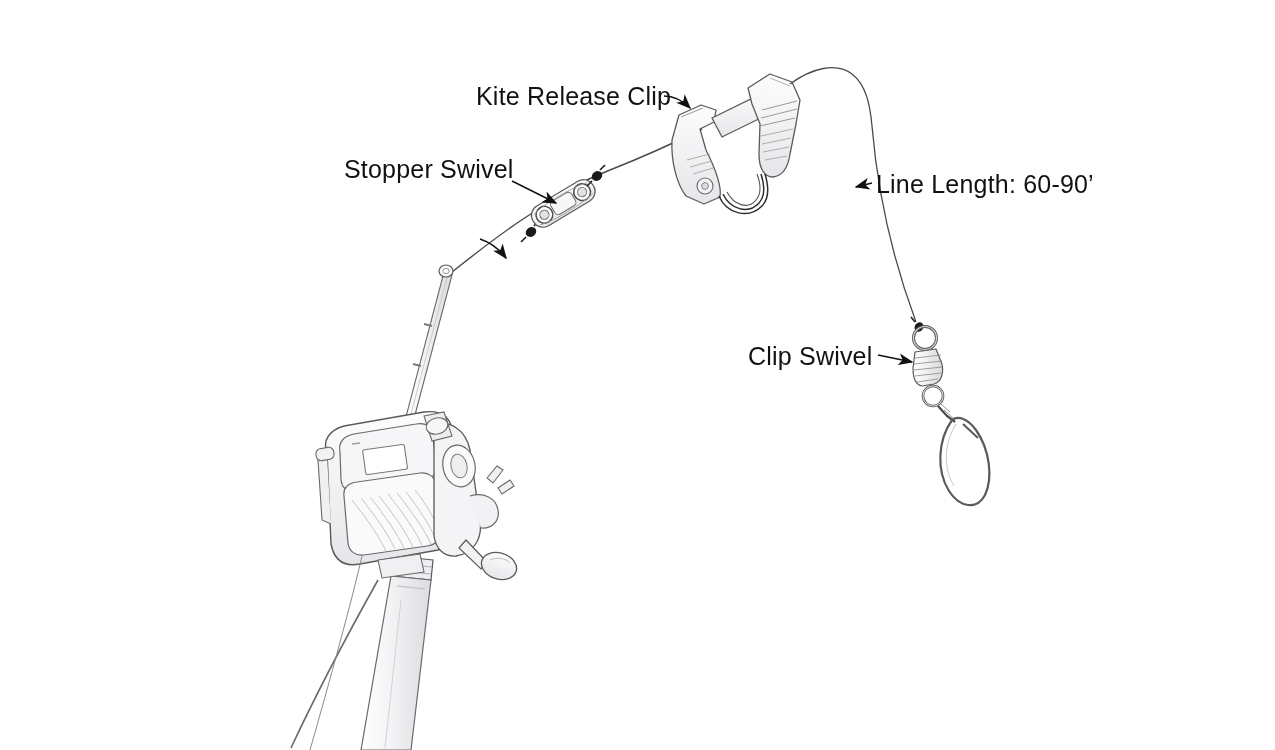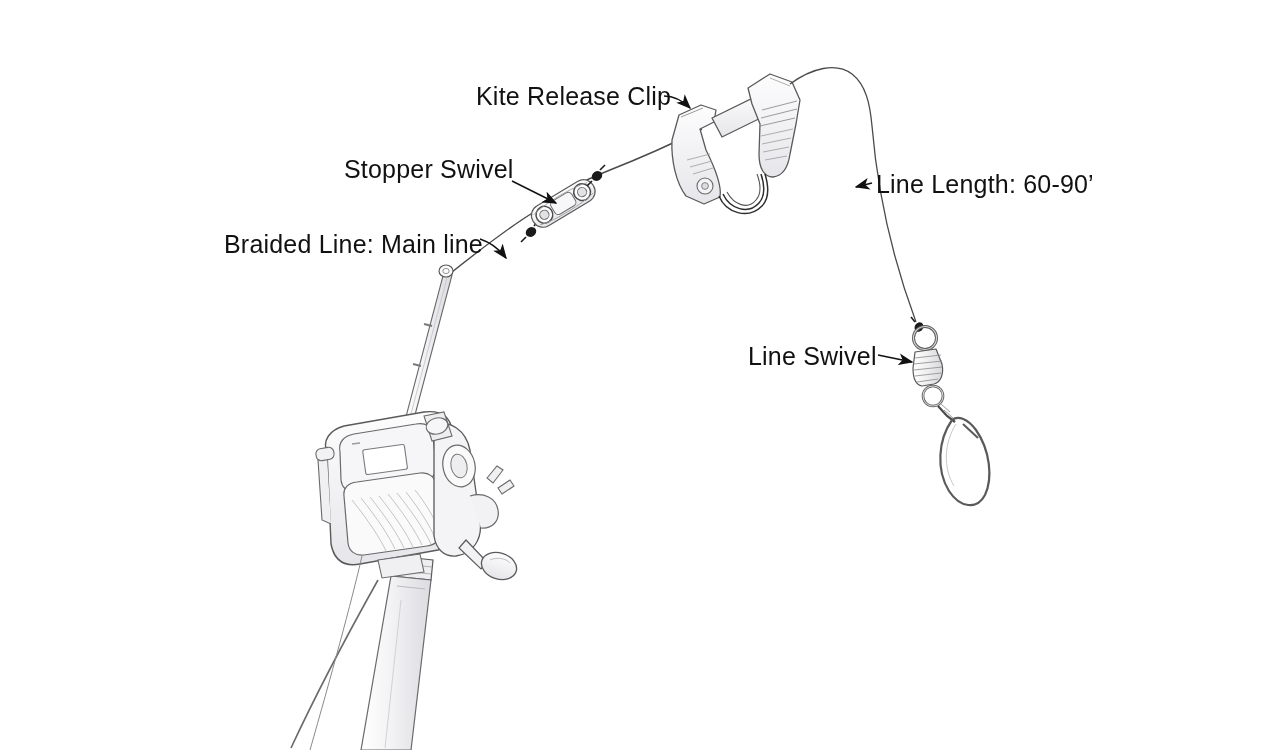--- a/index.html
+++ b/index.html
@@ -258,19 +258,18 @@
       <path d="M872,183 L856,187" marker-end="url(#arrowhead)"></path>
 
       <path d="M878,355 L912,362" marker-end="url(#arrowhead)"></path>
     </g>
   </svg>
 
   <div class="label" id="label-kite-release-clip">Kite Release Clip</div>
 
   <div class="label" id="label-stopper-swivel">Stopper Swivel</div>
 
-  <div class="label" id="label-braided-line">Braided Line: Main line</div>
 
   <div class="label" id="label-line-length">Line Length: 60-90’</div>
 
-  <div class="label" id="label-snap-swivel">Line Swivel</div>
+  <div class="label" id="label-snap-swivel">Clip Swivel</div>
 
 </div>
 
 </body></html>

